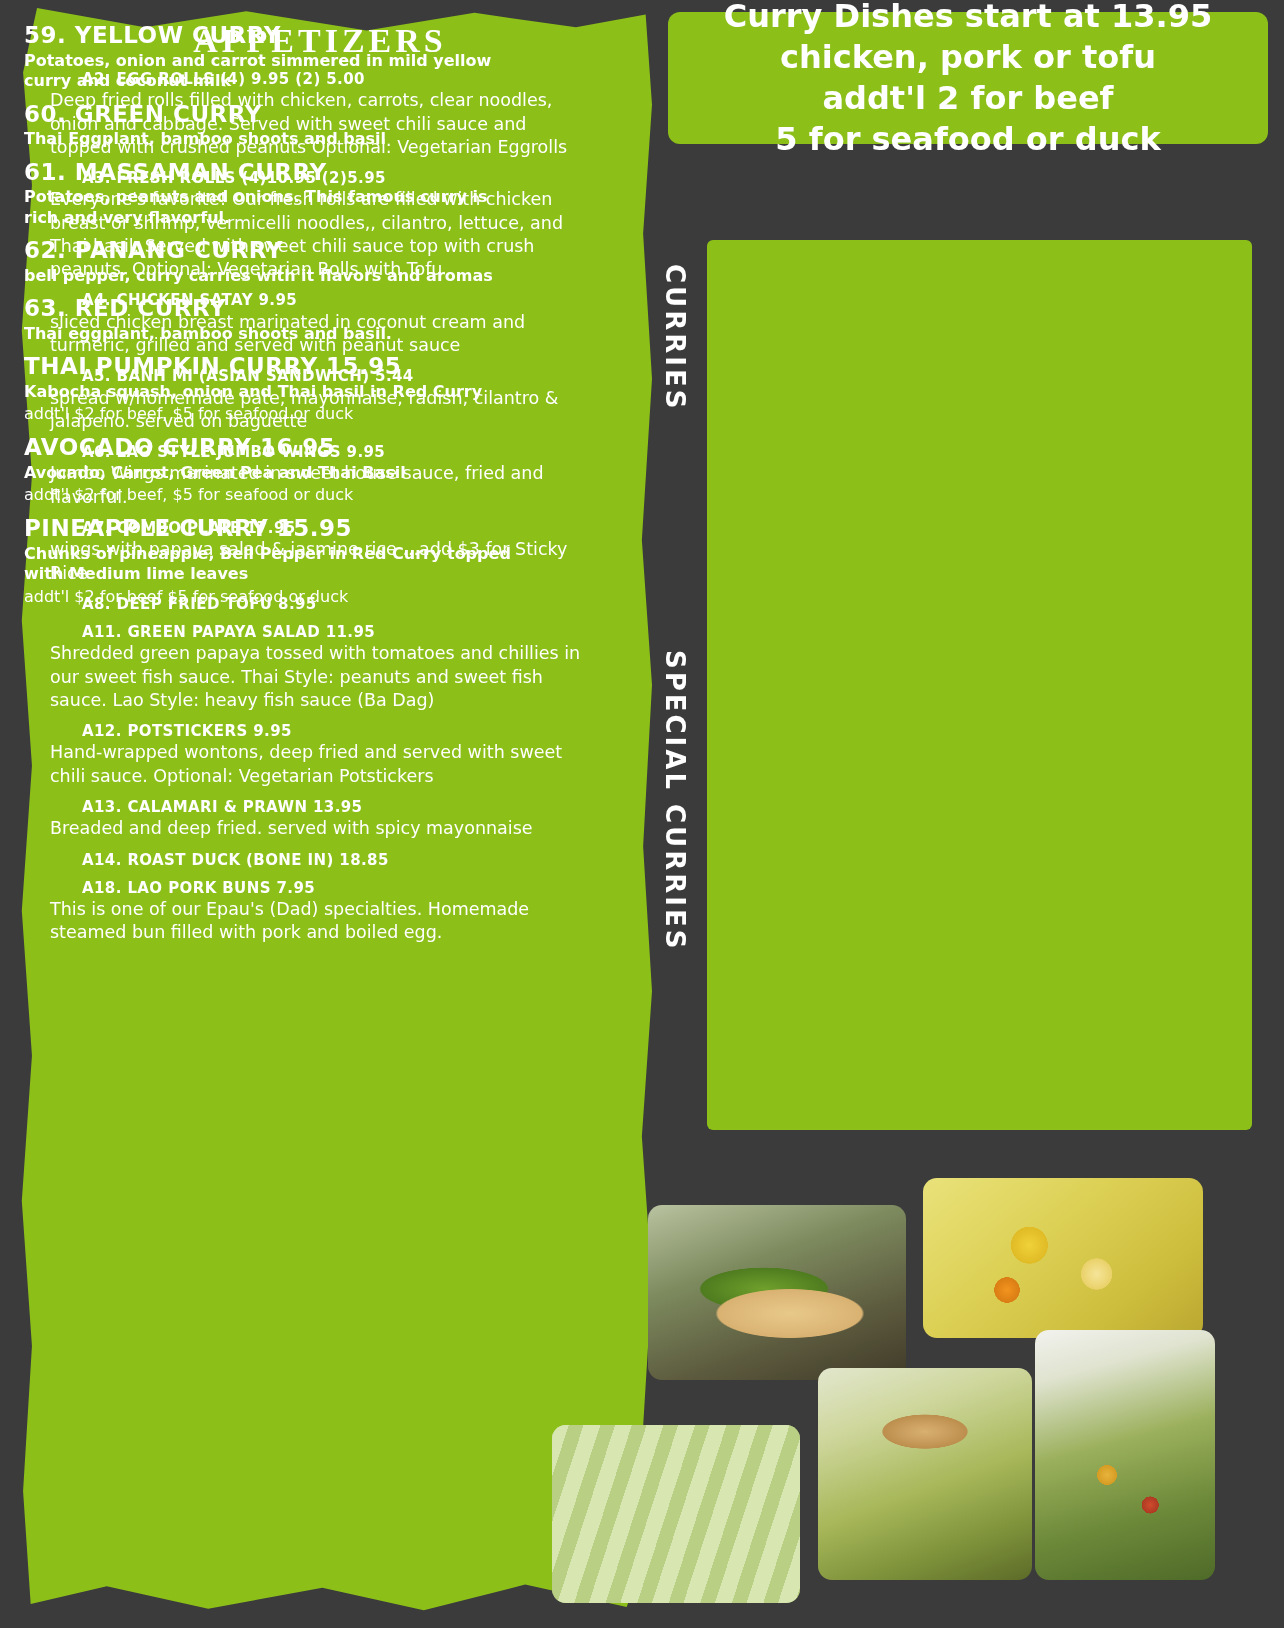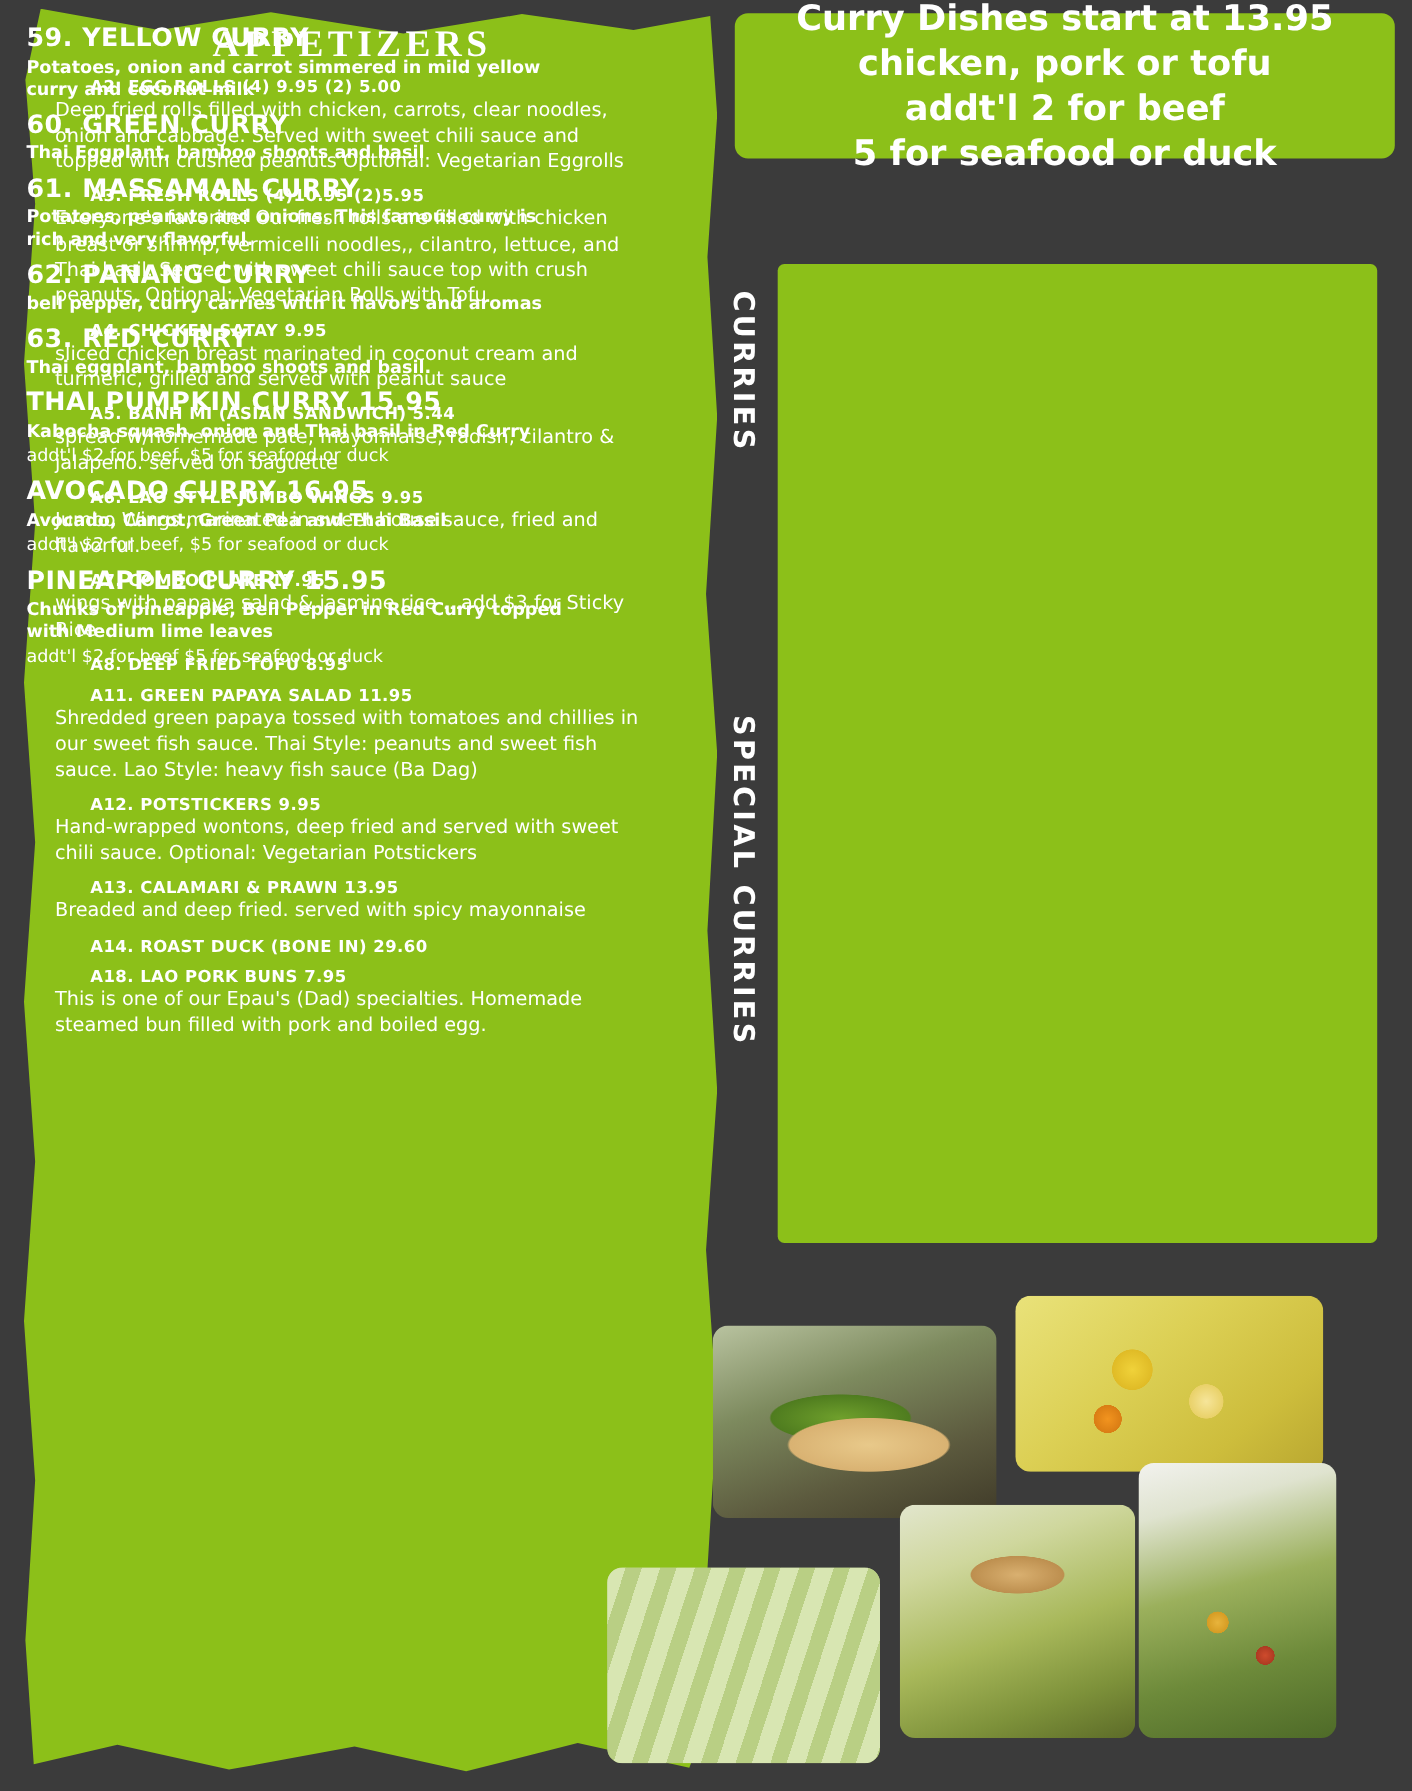--- a/index.html
+++ b/index.html
@@ -233,21 +233,21 @@
     </div>
     <div class="item">
       <p class="item-head">A12. POTSTICKERS  9.95</p>
       <p class="item-desc">Hand-wrapped wontons, deep fried and served with sweet chili sauce. Optional: Vegetarian Potstickers</p>
     </div>
     <div class="item">
       <p class="item-head">A13. CALAMARI &amp; PRAWN  13.95</p>
       <p class="item-desc">Breaded and deep fried. served with spicy mayonnaise</p>
     </div>
     <div class="item">
-      <p class="item-head">A14. ROAST DUCK (BONE IN)  29.60</p>
+      <p class="item-head">A14. ROAST DUCK (BONE IN)  18.85</p>
     </div>
     <div class="item">
       <p class="item-head">A18. LAO PORK BUNS  7.95</p>
       <p class="item-desc">This is one of our Epau's (Dad) specialties. Homemade steamed bun filled with pork and boiled egg.</p>
     </div>
   </div>
 
   <div class="banner">
     <div class="banner-text">Curry Dishes start at 13.95
 chicken, pork or tofu

